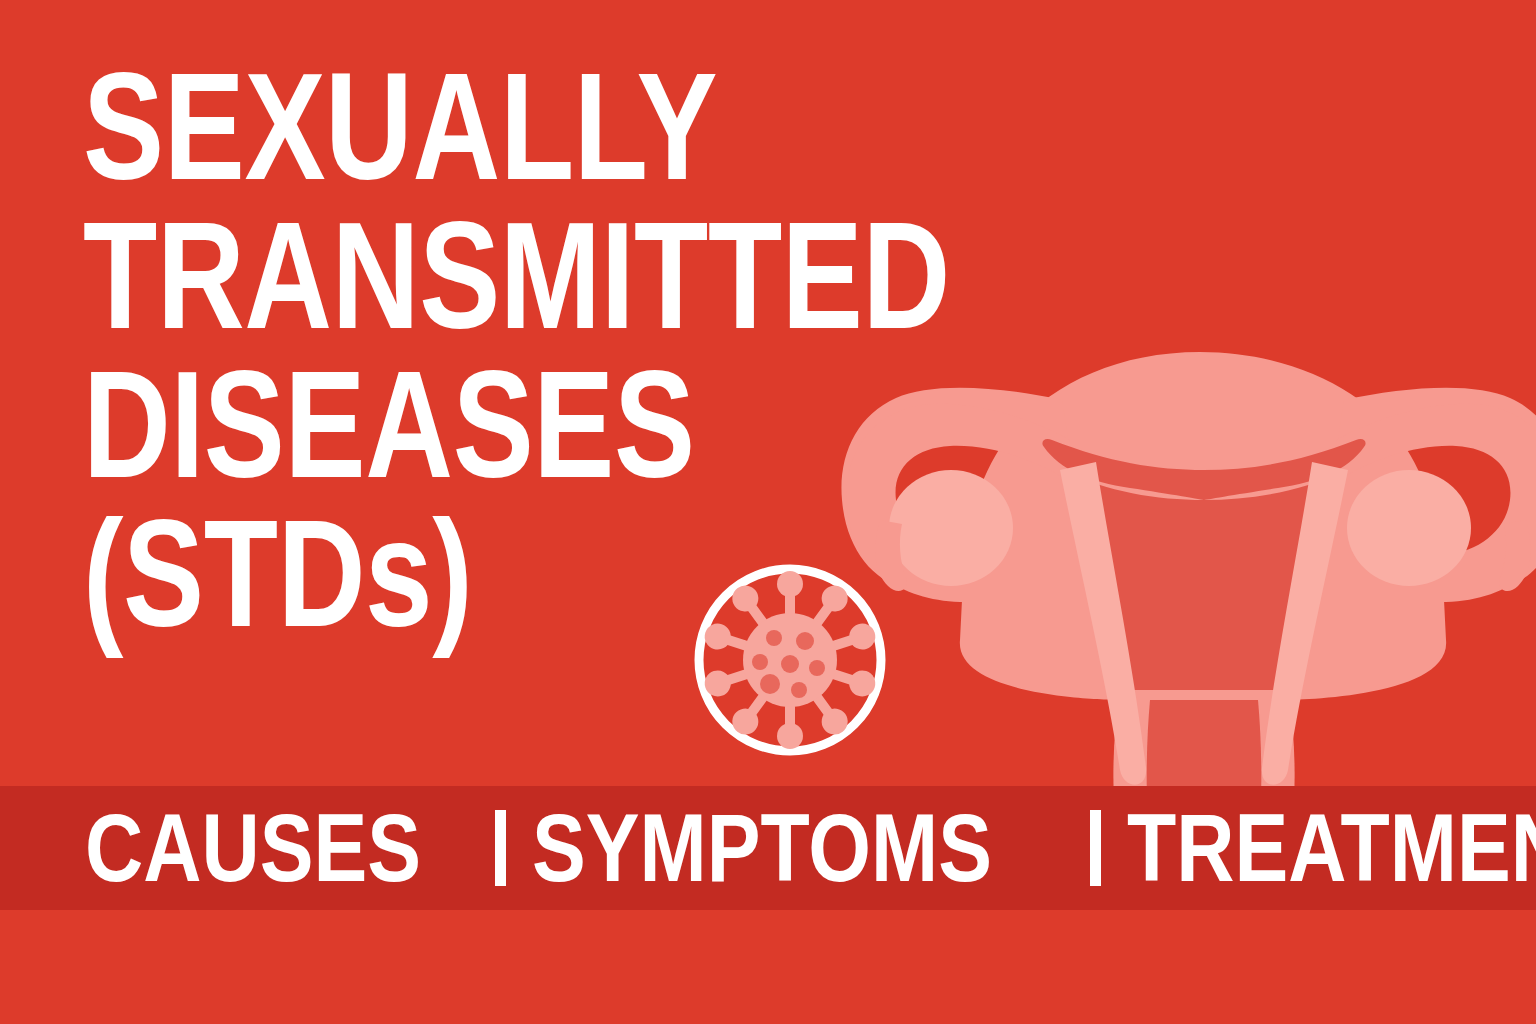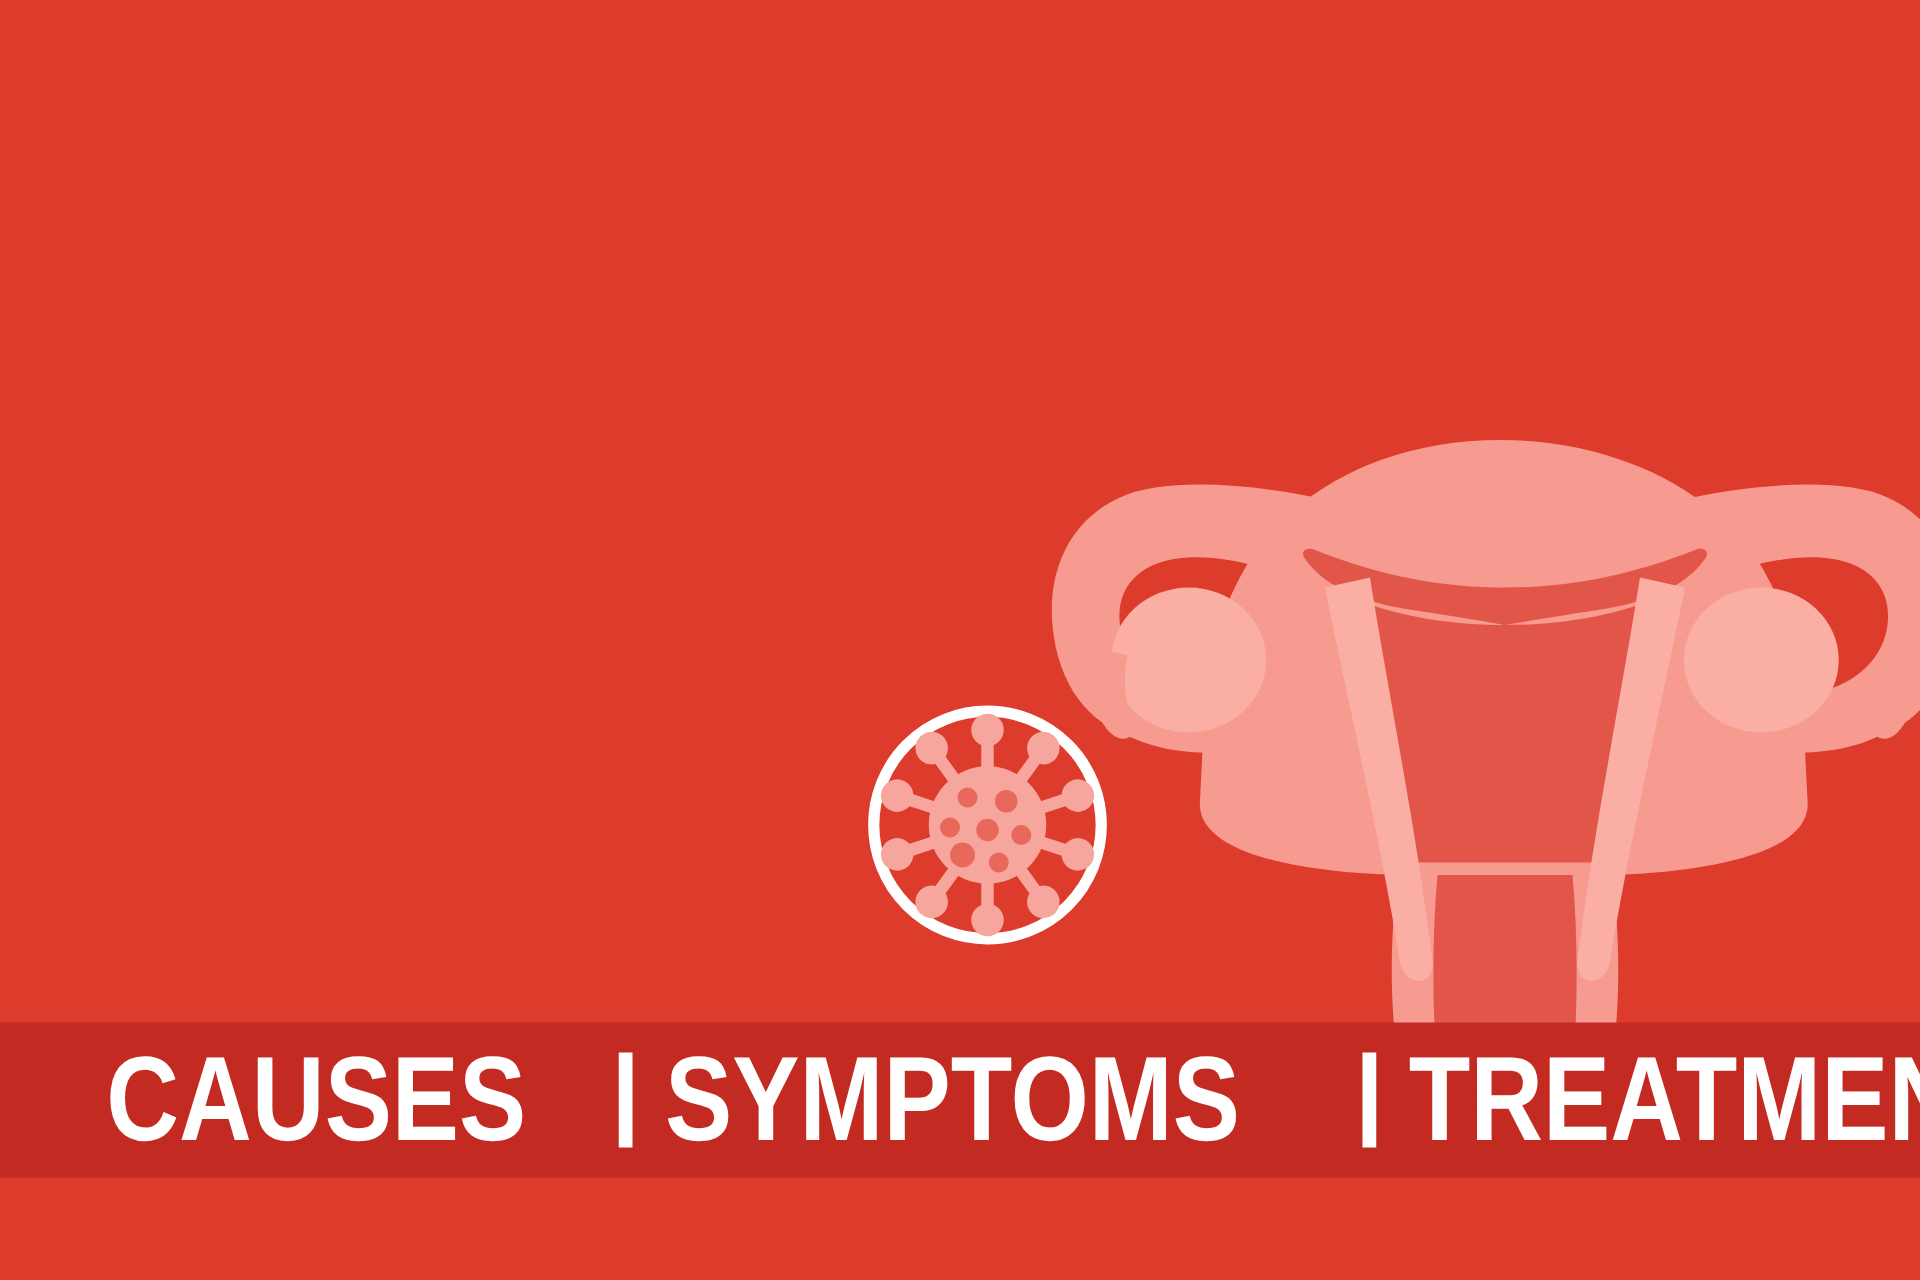--- a/index.html
+++ b/index.html
@@ -44,21 +44,21 @@
     transform-origin: left center;
     white-space: nowrap;
     margin: 0;
     padding: 0;
   }
 
   
   #banner {
     position: absolute;
     left: 0;
-    top: 818px;
+    top: 786px;
     width: 1536px;
     height: 124px;
     background: #C32B22;
     z-index: 10;
     display: flex;
     align-items: center;
   }
   #banner-inner {
     display: flex;
     align-items: center;
@@ -206,20 +206,26 @@
              C872 548 874 572 888 586
              C898 596 910 590 906 578
              C900 562 898 542 902 524 Z"></path>
 
     <path fill="#F79A90" d="M1526 520
              C1534 548 1532 572 1518 586
              C1508 596 1496 590 1500 578
              C1506 562 1508 542 1504 524 Z"></path>
   </svg>
 
+  <div id="title-block">
+    <span class="title-line">SEXUALLY</span>
+    <span class="title-line">TRANSMITTED</span>
+    <span class="title-line">DISEASES</span>
+    <span class="title-line">(STDs)</span>
+  </div>
 
   <svg id="virus-badge" viewBox="0 0 196 196" aria-hidden="true">
     <circle cx="98" cy="98" r="91" fill="none" stroke="#FFFFFF" stroke-width="9"></circle>
     <g fill="#F7A69D">
 
       <g>
         <rect x="93" y="20" width="10" height="36" rx="5"></rect>
         <circle cx="98" cy="22" r="13"></circle>
       </g>
       <g transform="rotate(36 98 98)">

